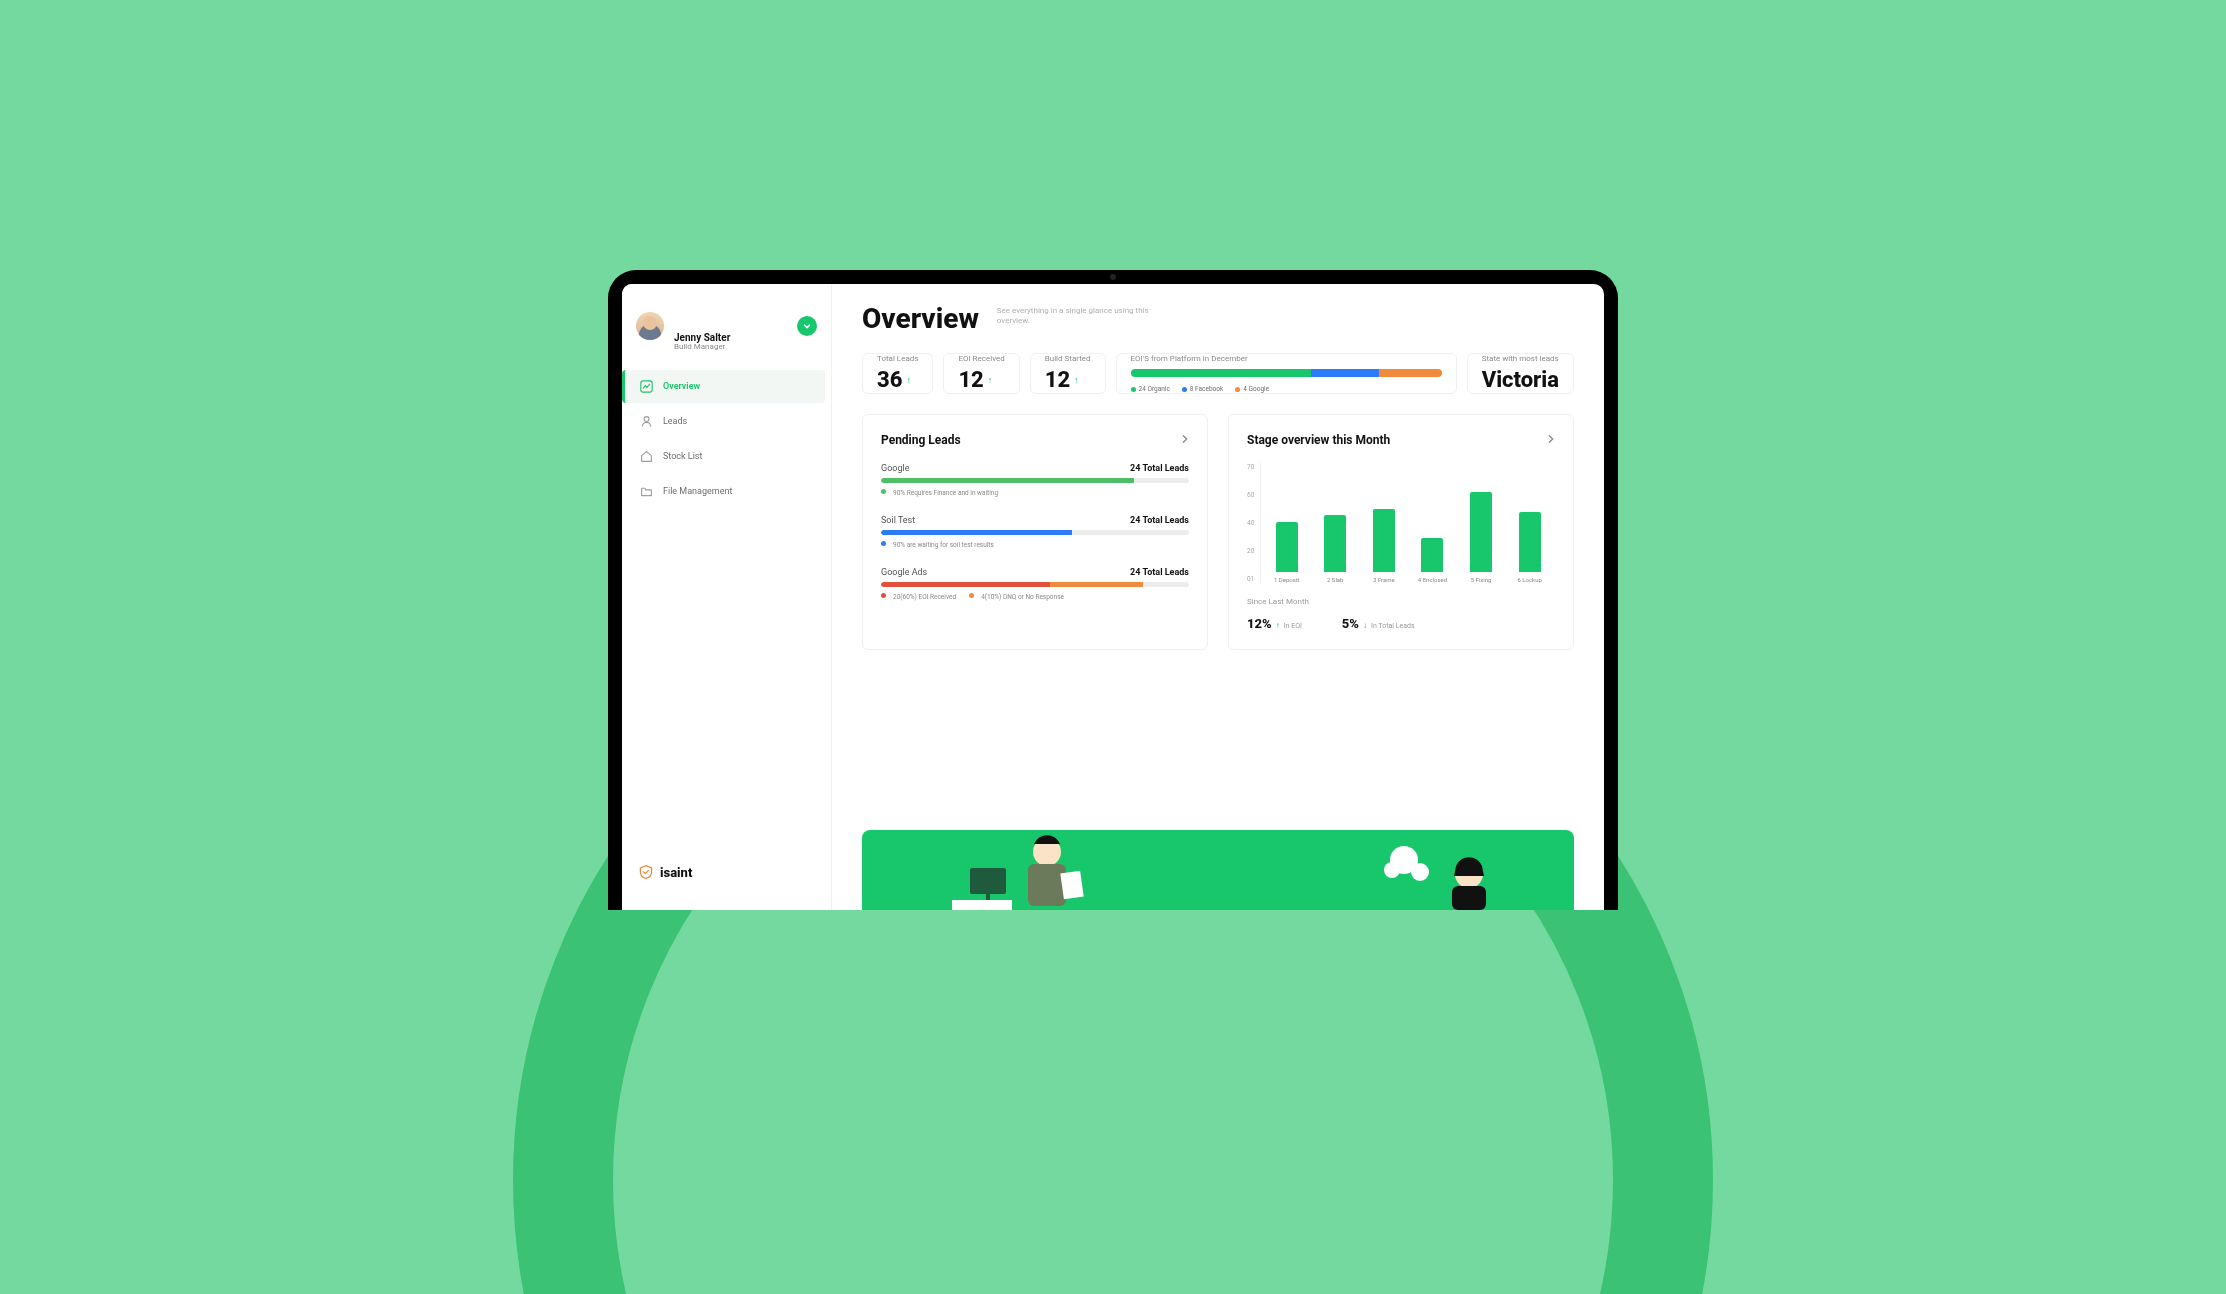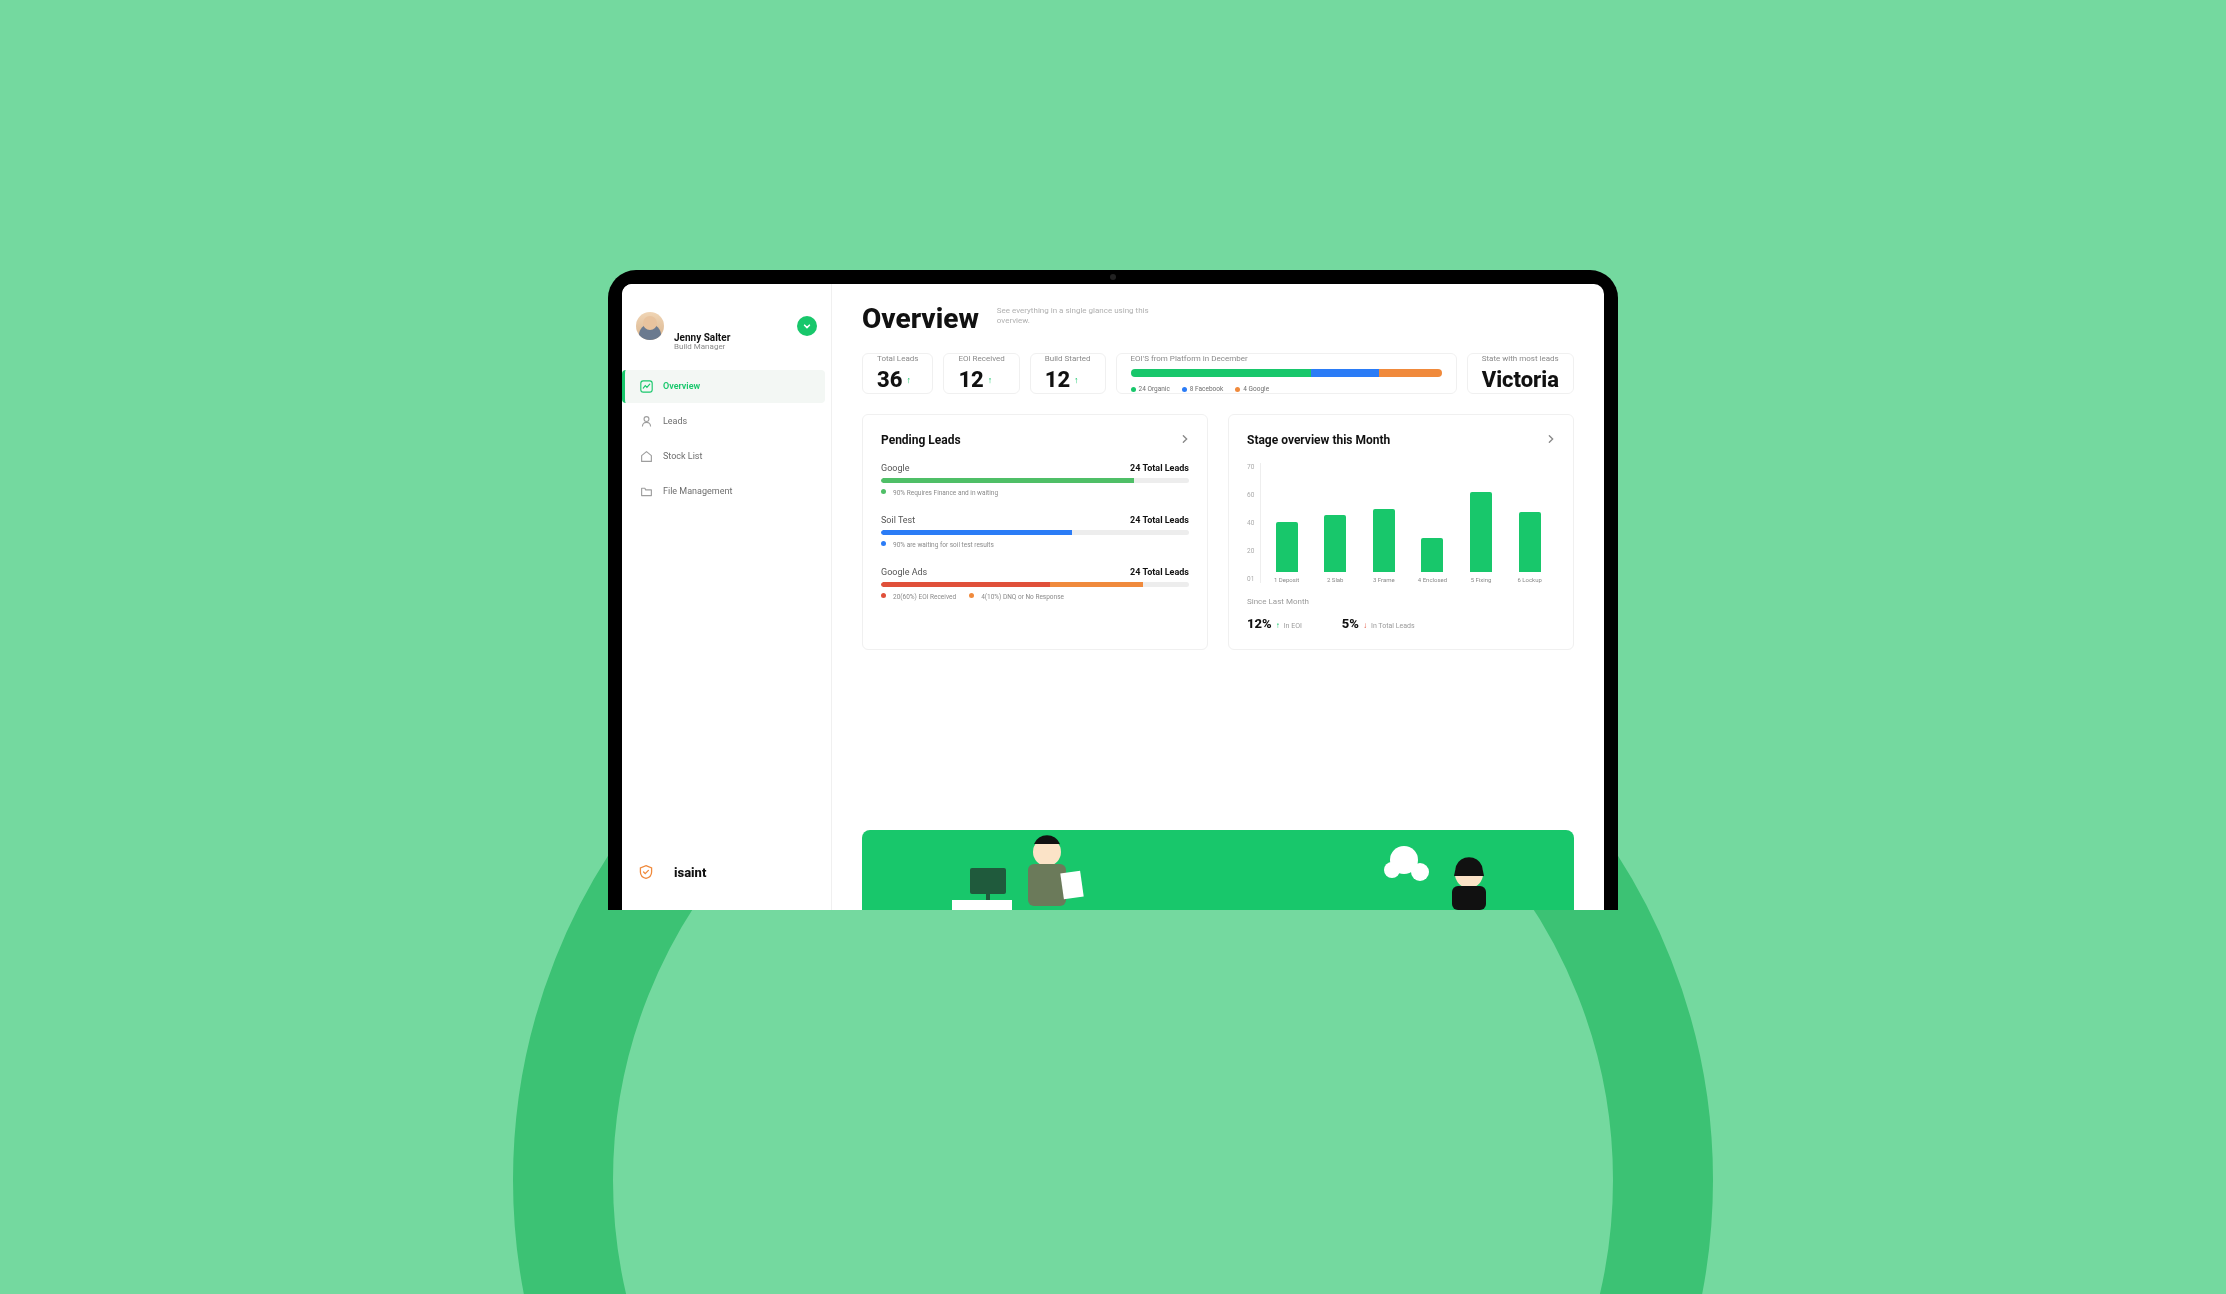--- a/index.html
+++ b/index.html
@@ -21,21 +21,21 @@
 .user-name { font-size:10px; font-weight:700; color:#111; }
 .user-role { font-size:8px; color:#8a8a8a; }
 .toggle-btn { width:20px; height:20px; border-radius:50%; background:#18c76b; display:flex; align-items:center; justify-content:center; cursor:pointer; }
 .nav { display:flex; flex-direction:column; gap:2px; padding:0 6px; }
 .nav-item { display:flex; align-items:center; gap:10px; padding:10px 12px; font-size:9px; color:#6d6d6d; border-radius:4px; cursor:pointer; }
 .nav-item.active { background:#f3f7f4; color:#18c76b; font-weight:600; border-left:3px solid #18c76b; margin-left:-6px; padding-left:15px; }
 .nav-ico { width:13px; height:13px; display:flex; align-items:center; justify-content:center; color:#9e9e9e; }
 .nav-item.active .nav-ico { color:#18c76b; }
 .brand { margin-top:auto; padding:14px 16px; display:flex; align-items:center; gap:6px; }
 .brand-ico { width:16px; height:16px; }
-.brand-text { font-size:13px; font-weight:800; color:#111;margin-left:14px; }
+.brand-text { font-size:13px; font-weight:800; color:#111; }
 .main { flex:1; padding:18px 30px 0 30px; display:flex; flex-direction:column; overflow:hidden; }
 .head { display:flex; align-items:flex-start; gap:18px; margin-bottom:18px; }
 .page-title { font-size:28px; font-weight:800; color:#111; }
 .page-sub { font-size:8px; color:#b0b0b0; line-height:1.3; max-width:160px; padding-top:4px; }
 .kpi-row { display:flex; gap:10px; margin-bottom:20px; }
 .card { background:#fff; border:1px solid #f0f0f0; border-radius:6px; padding:0 14px; }
 .kpi { flex-shrink:0; }
 .kpi-label { font-size:8px; color:#8a8a8a; margin-bottom:4px; }
 .kpi-val { font-size:22px; font-weight:800; color:#111; display:flex; align-items:center; gap:4px; }
 .arrow-mini { font-size:9px; color:#18c76b; }

